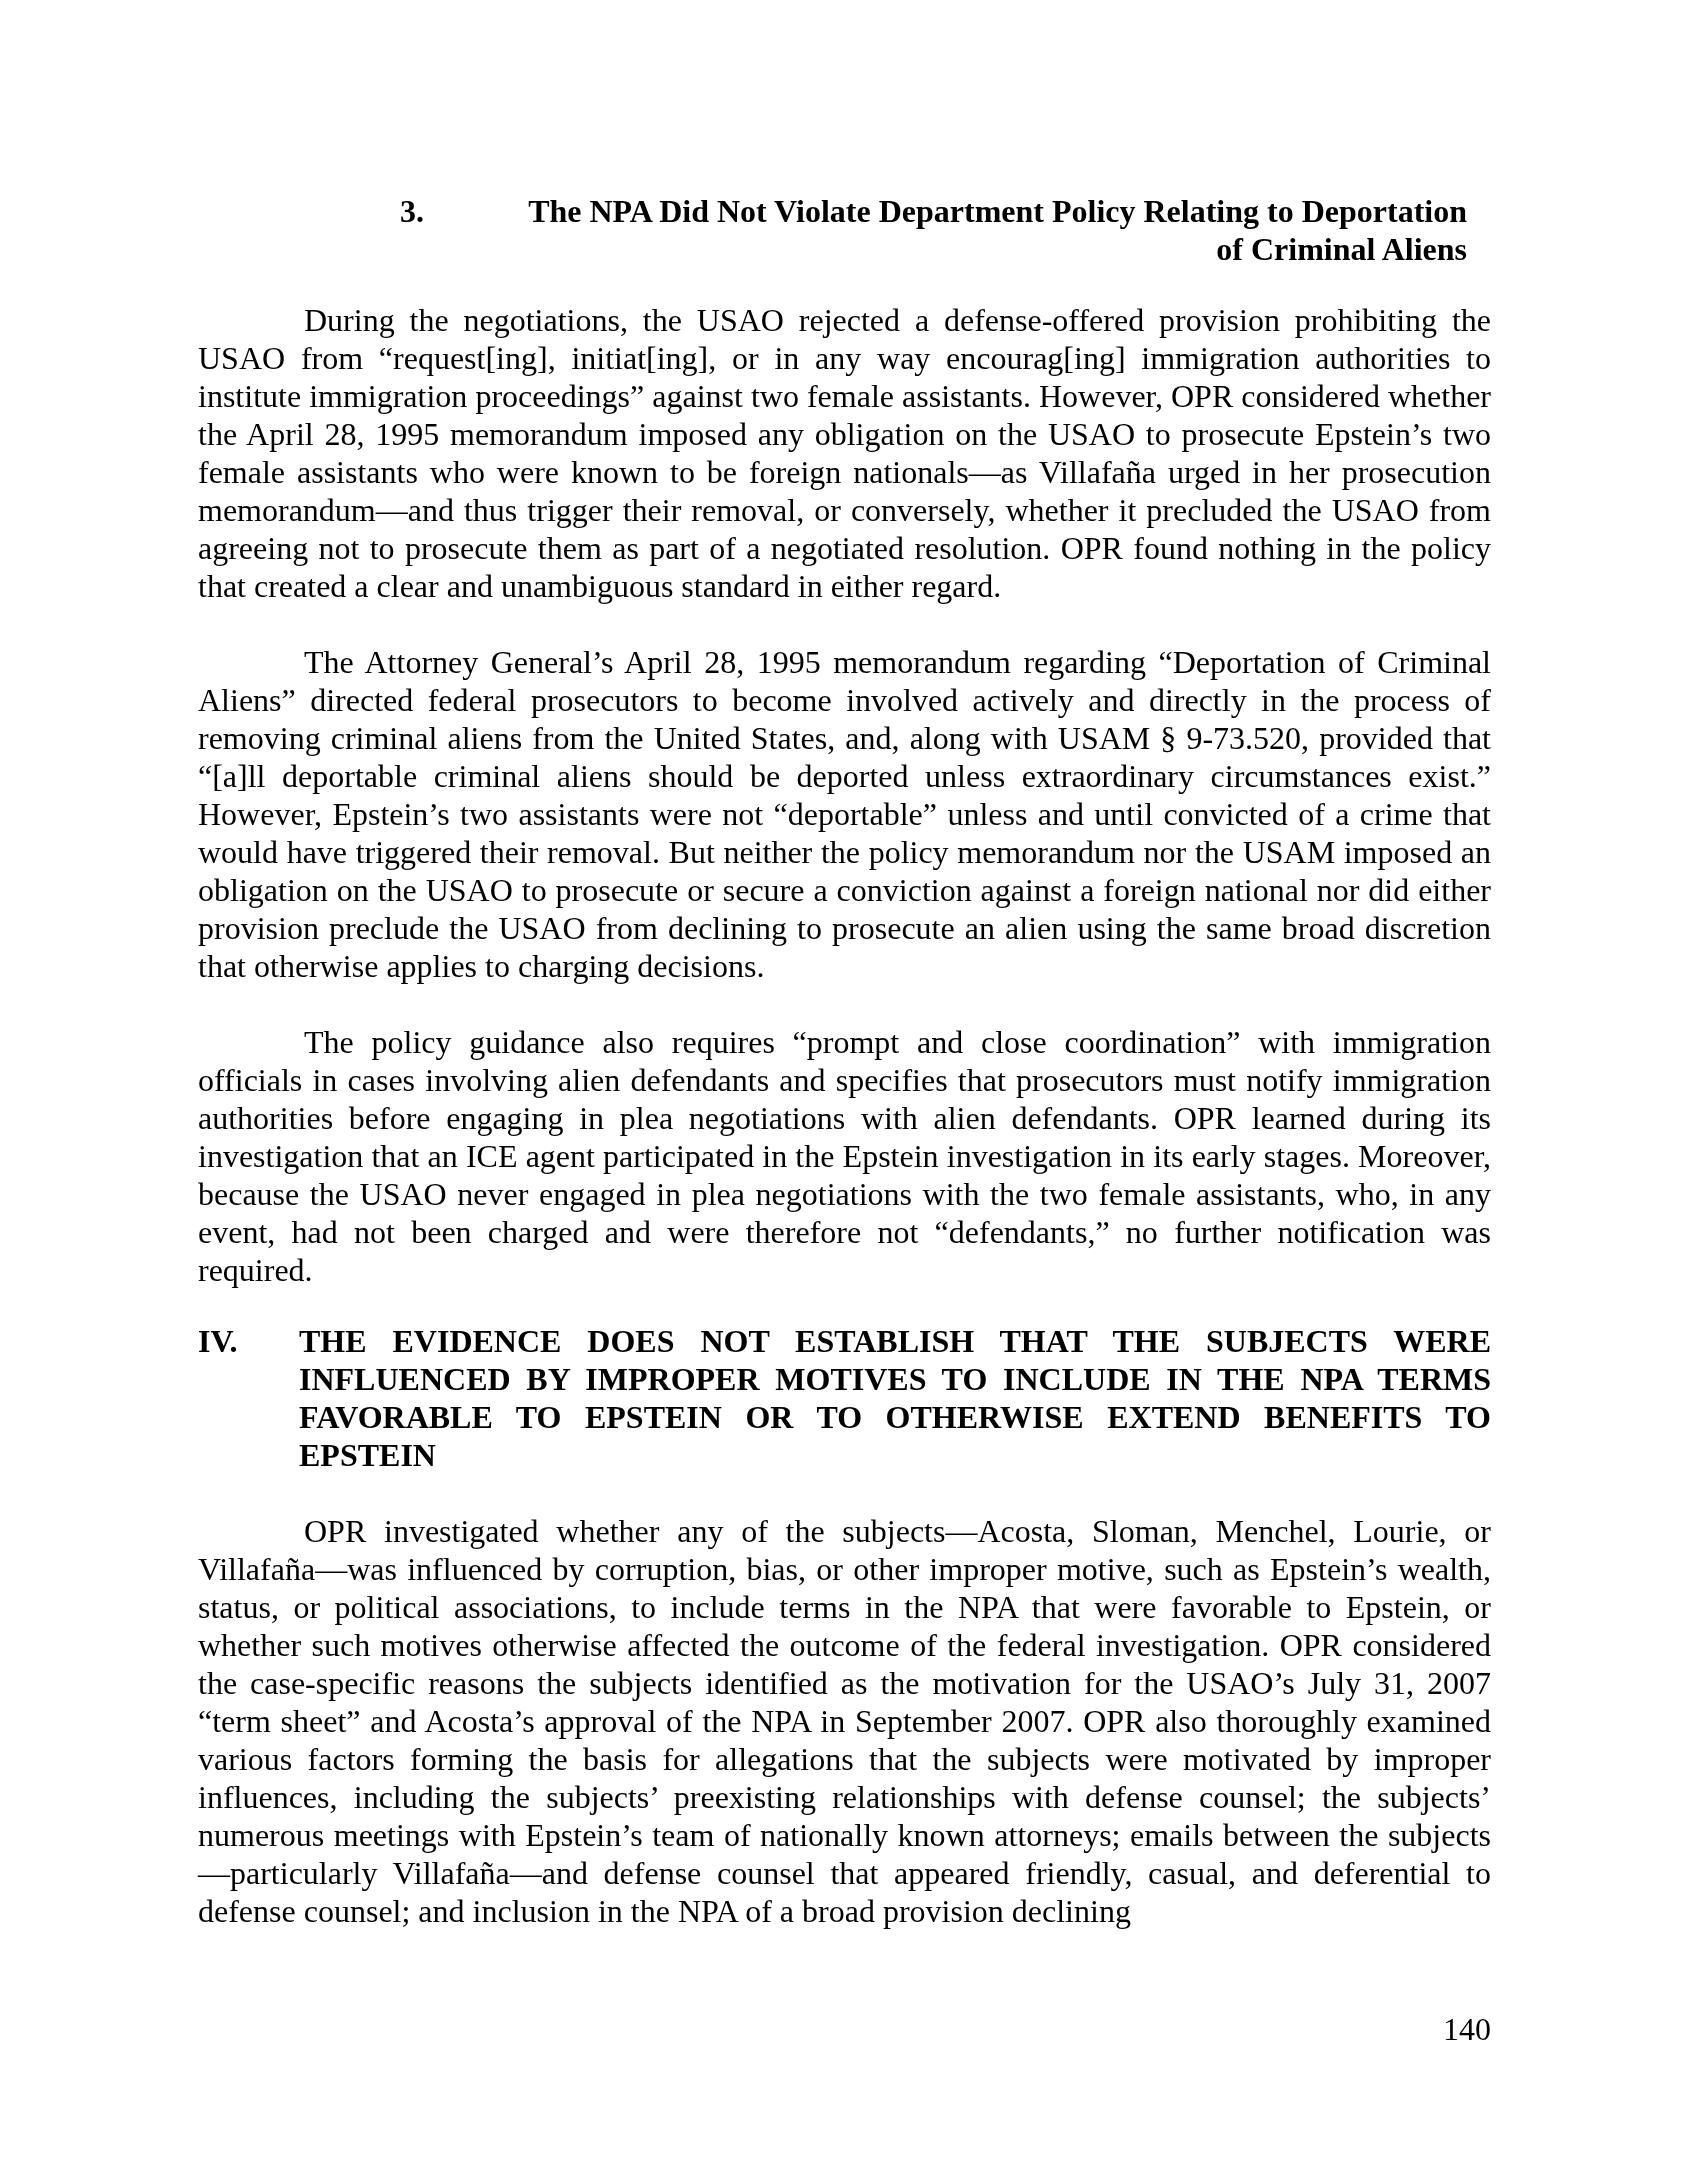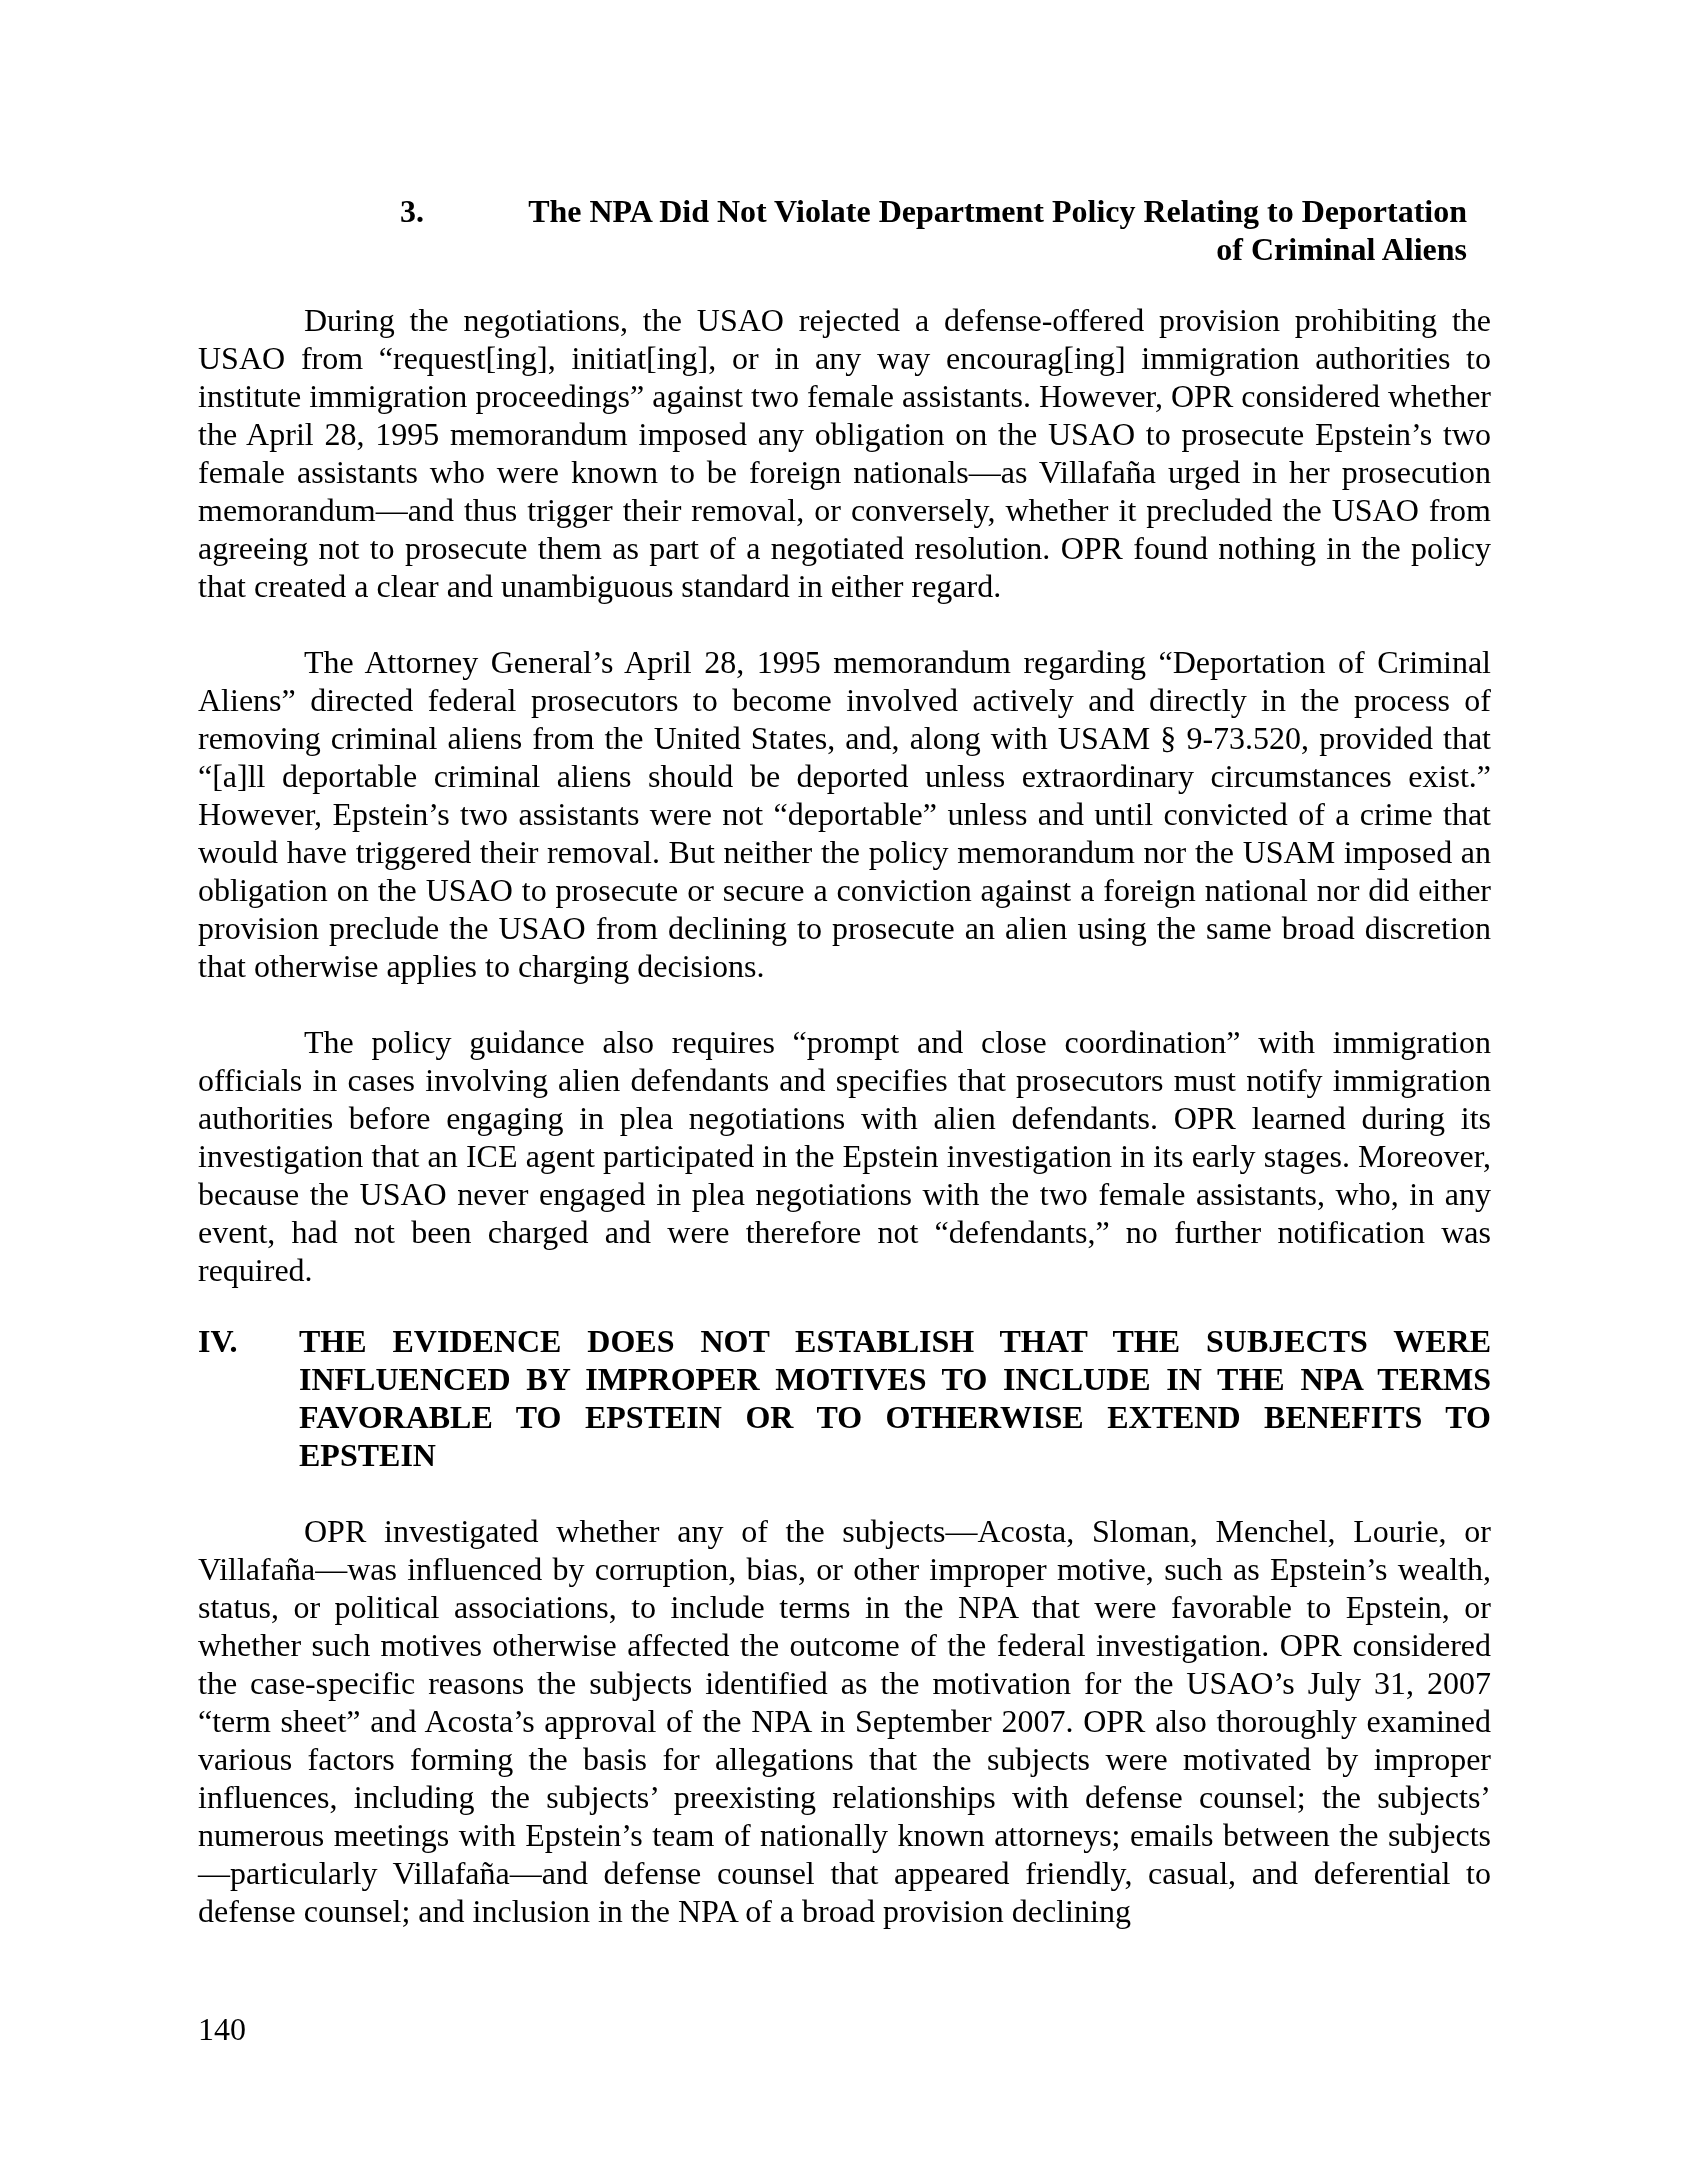--- a/index.html
+++ b/index.html
@@ -46,21 +46,21 @@
     font-weight: bold;
     margin: 33px 0 8px 0;
   }
   .section-heading .hnum { width: 101px; flex: none; }
   .section-heading .htitle { width: 1192px; text-align: justify; }
   .page-number {
     position: absolute;
     left: 198px;
     top: 2010px;
     width: 1293px;
-    text-align: left;
+    text-align: right;
     font-size: 32px;
     line-height: 38px;
   }
 </style>
 </head>
 <body>
 
 <div class="page">
   <div class="content">
 

